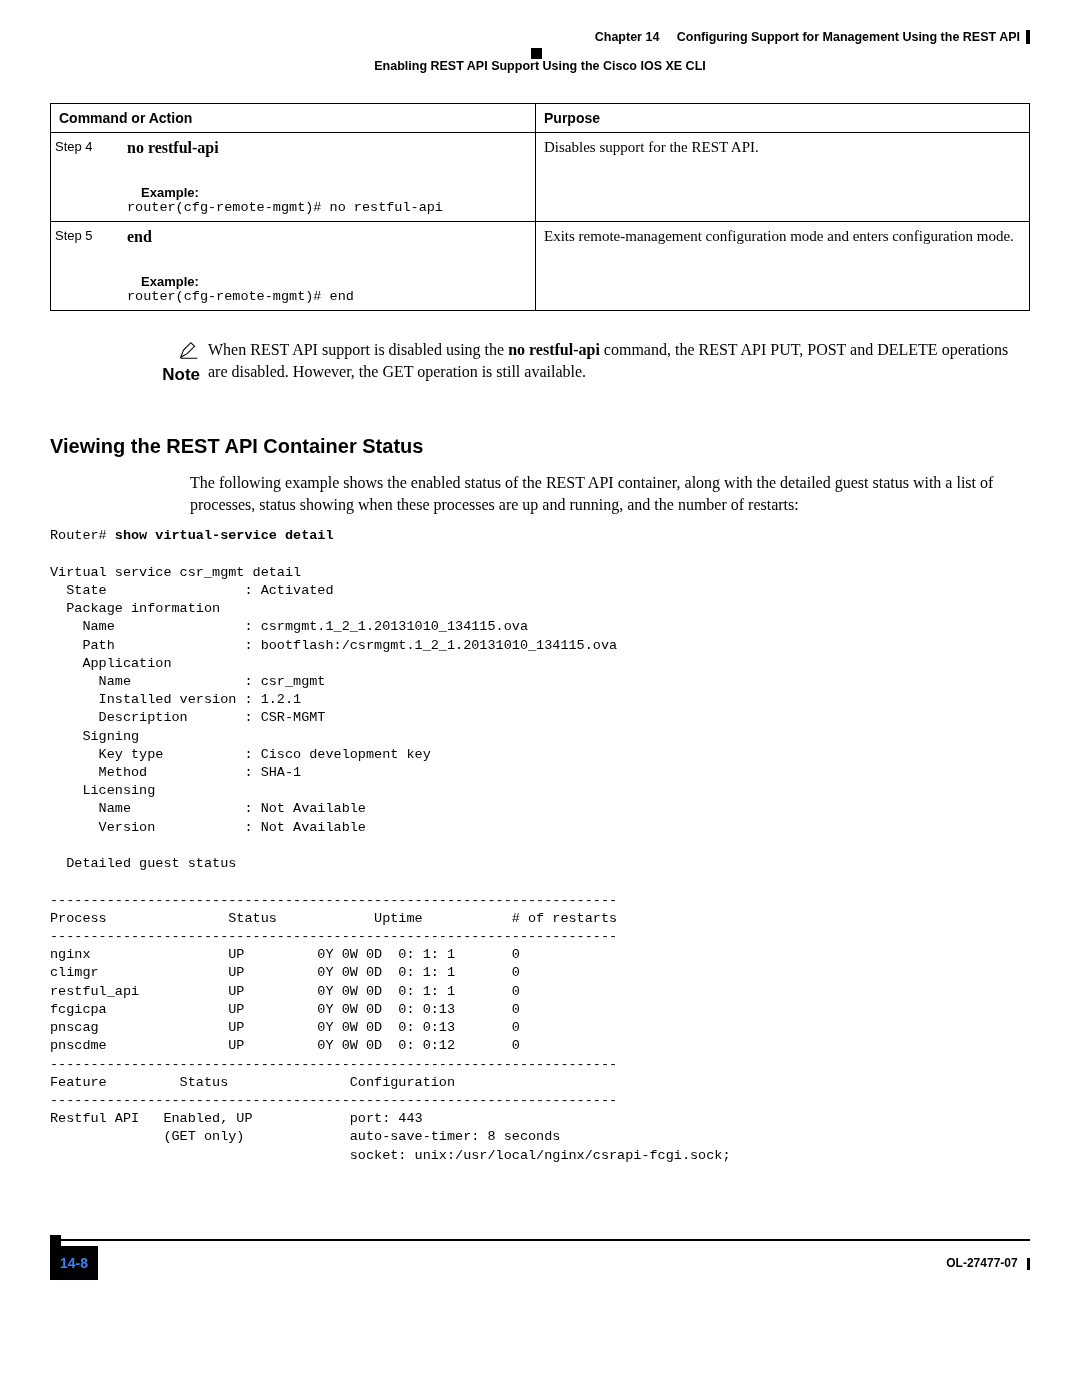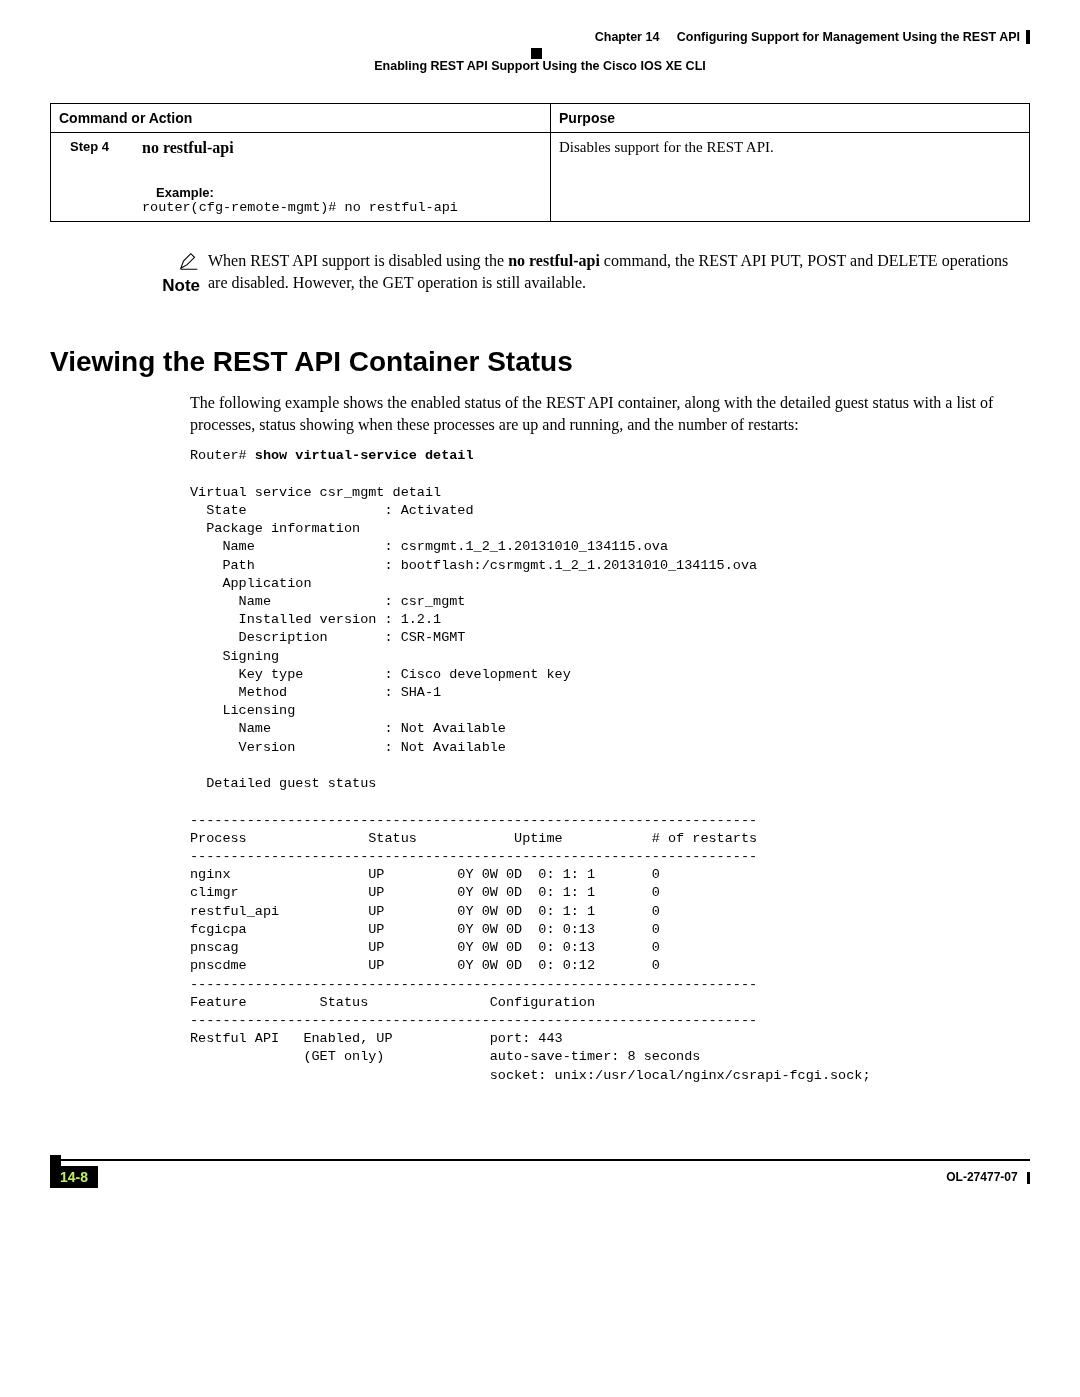--- a/index.html
+++ b/index.html
@@ -57,25 +57,25 @@
     text-align: left;
     font-size: 15px;
   }
   table.steps th {
     font-family: Arial, Helvetica, sans-serif;
     font-weight: bold;
     font-size: 14px;
   }
   table.steps td.stepcell {
     font-family: Arial, Helvetica, sans-serif;
-    font-weight: bold;
+    font-weight: normal;
     font-size: 13px;
     border-right: none;
     width: 60px;
-    padding-left: 19px;
+    padding-left: 4px;
     padding-right: 4px;
   }
   table.steps td.cmdcell {
     border-left: none;
     width: 400px;
   }
   .cmd-bold {
     font-weight: bold;
     font-family: "Times New Roman", serif;
     font-size: 16px;
@@ -111,31 +111,30 @@
     flex: 1;
     font-size: 16px;
     line-height: 1.35;
   }
   .pen-icon svg {
     width: 22px;
     height: 22px;
   }
   h2.section {
     font-family: Arial, Helvetica, sans-serif;
-    font-size: 28px;
+    font-size: 20px;
     font-weight: bold;
     margin: 50px 0 14px 0;
   }
   .body-para {
     margin: 10px 0 12px 140px;
     font-size: 16px;
     line-height: 1.35;
   }
   .code-block {
-    margin-left: 140px;
     font-family: "Courier New", Courier, monospace;
     font-size: 13.5px;
     line-height: 1.35;
     white-space: pre;
   }
   .footer {
     margin-top: 70px;
   }
   .footer-line-wrap {
     display: flex;
@@ -158,24 +157,24 @@
     font-weight: bold;
     margin: 3px 0 4px 80px;
   }
   .footer-bottom {
     display: flex;
     align-items: center;
     font-family: Arial, Helvetica, sans-serif;
   }
   .page-tab {
     background: #000;
-    color: #bef264;
+    color: #3b82f6;
     font-weight: bold;
     font-size: 14px;
-    padding: 3px 10px;
+    padding: 9px 10px;
   }
   .docnum {
     font-size: 12px;
     font-weight: bold;
   }
   .docnum .bar {
     display: inline-block;
     width: 3px;
     height: 12px;
     background: #000;
@@ -205,20 +204,29 @@
     <th>Purpose</th>
   </tr>
   <tr>
     <td class="stepcell">Step 4</td>
     <td class="cmdcell">
       <span class="cmd-bold">no restful-api</span>
       <div class="example-label">Example:</div>
       <div class="mono">router(cfg-remote-mgmt)# no restful-api</div>
     </td>
     <td>Disables support for the REST API.</td>
+  </tr>
+  <tr>
+    <td class="stepcell">Step 5</td>
+    <td class="cmdcell">
+      <span class="cmd-bold">end</span>
+      <div class="example-label">Example:</div>
+      <div class="mono">router(cfg-remote-mgmt)# end</div>
+    </td>
+    <td>Exits remote-management configuration mode and enters configuration mode.</td>
   </tr>
 </tbody>
   </table>
 
 <div class="note-block">
   <div class="icon-col">
     <span class="pen-icon">
       <svg viewBox="0 0 24 24">
           <path d="M3 20 L6 12 L14 4 L18 8 L10 16 L3 20 Z M3 21 L21 21" stroke="#000" stroke-width="1.2" fill="none"></path>
         </svg>

